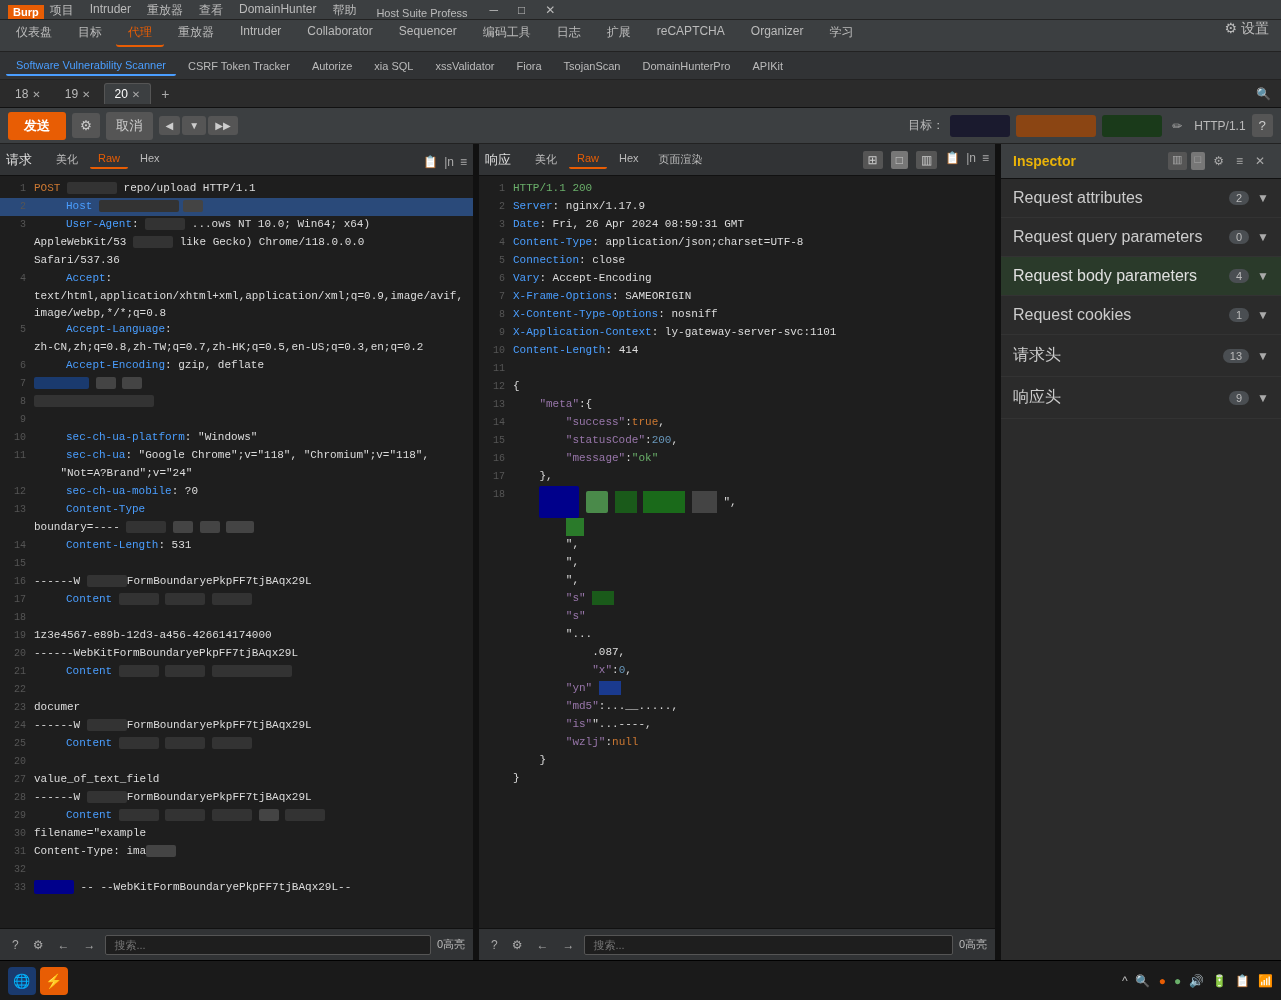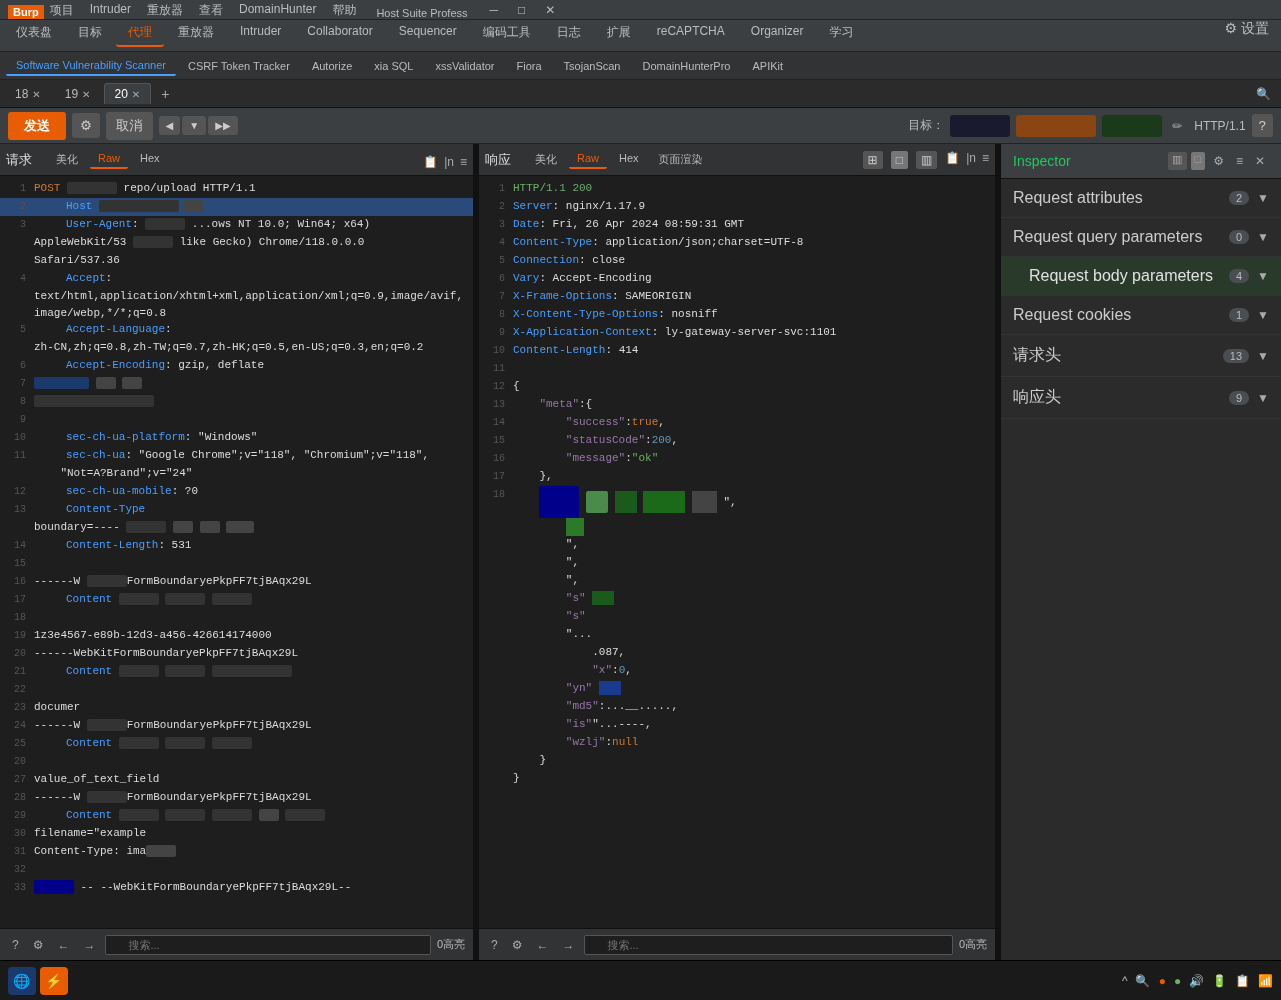--- a/index.html
+++ b/index.html
@@ -120,42 +120,42 @@
     .redacted-darkblue { display: inline-block; background: #00008b; border-radius: 2px; min-width: 40px; height: 12px; vertical-align: middle; }
     .redacted-lightgreen { display: inline-block; background: #4a8a4a; border-radius: 2px; min-width: 20px; height: 12px; vertical-align: middle; }
 
     
     .bottom-bar {
       display: flex; align-items: center; background: #313335; height: 32px;
       padding: 0 8px; border-top: 1px solid #111; gap: 6px;
     }
     .bottom-bar .search-box {
       flex: 1; background: #1e1e1e; border: 1px solid #555; color: #ccc;
-      padding: 3px 22px; font-size: 11px; border-radius: 2px; outline: none;
+      padding: 3px 8px; font-size: 11px; border-radius: 2px; outline: none;
     }
     .bottom-bar .count-badge { color: #bbb; font-size: 11px; }
     .bottom-bar .icon-btn { color: #aaa; cursor: pointer; font-size: 12px; padding: 2px 4px; }
 
     
     .inspector-header {
       display: flex; align-items: center; background: #3c3f41; padding: 8px 12px;
       border-bottom: 1px solid #111;
     }
-    .inspector-header .title { font-size: 14px; color: #22c55e; font-weight: 400; }
+    .inspector-header .title { font-size: 14px; color: #eab308; font-weight: 700; }
     .inspector-header .icons { margin-left: auto; display: flex; gap: 4px; }
     .inspector-header .icon-btn { color: #aaa; cursor: pointer; font-size: 12px; padding: 2px 4px; }
 
     .inspector-row {
       display: flex; align-items: center; padding: 10px 12px;
       border-bottom: 1px solid #333; cursor: pointer;
     }
     .inspector-row .row-label { flex: 1; font-size: 16px; color: #ccc; }
     .inspector-row .row-count { background: #4a4e52; color: #bbb; padding: 1px 7px; border-radius: 10px; font-size: 11px; margin-right: 8px; }
     .inspector-row .row-arrow { color: #aaa; font-size: 12px; }
-    .inspector-row.highlighted .row-label { color: #e8e8e8; text-align: center; }
+    .inspector-row.highlighted .row-label { color: #e8e8e8; }
 
     
     .taskbar {
       display: flex; align-items: center; background: #1a1a1a; height: 40px;
       padding: 0 8px; border-top: 1px solid #000; gap: 4px;
     }
     .taskbar .task-icon { width: 28px; height: 28px; border-radius: 4px; display: flex; align-items: center; justify-content: center; cursor: pointer; font-size: 14px; }
     .taskbar .sys-icons { margin-left: auto; display: flex; align-items: center; gap: 8px; }
     .taskbar .sys-icons span { color: #bbb; font-size: 12px; cursor: pointer; }
 

